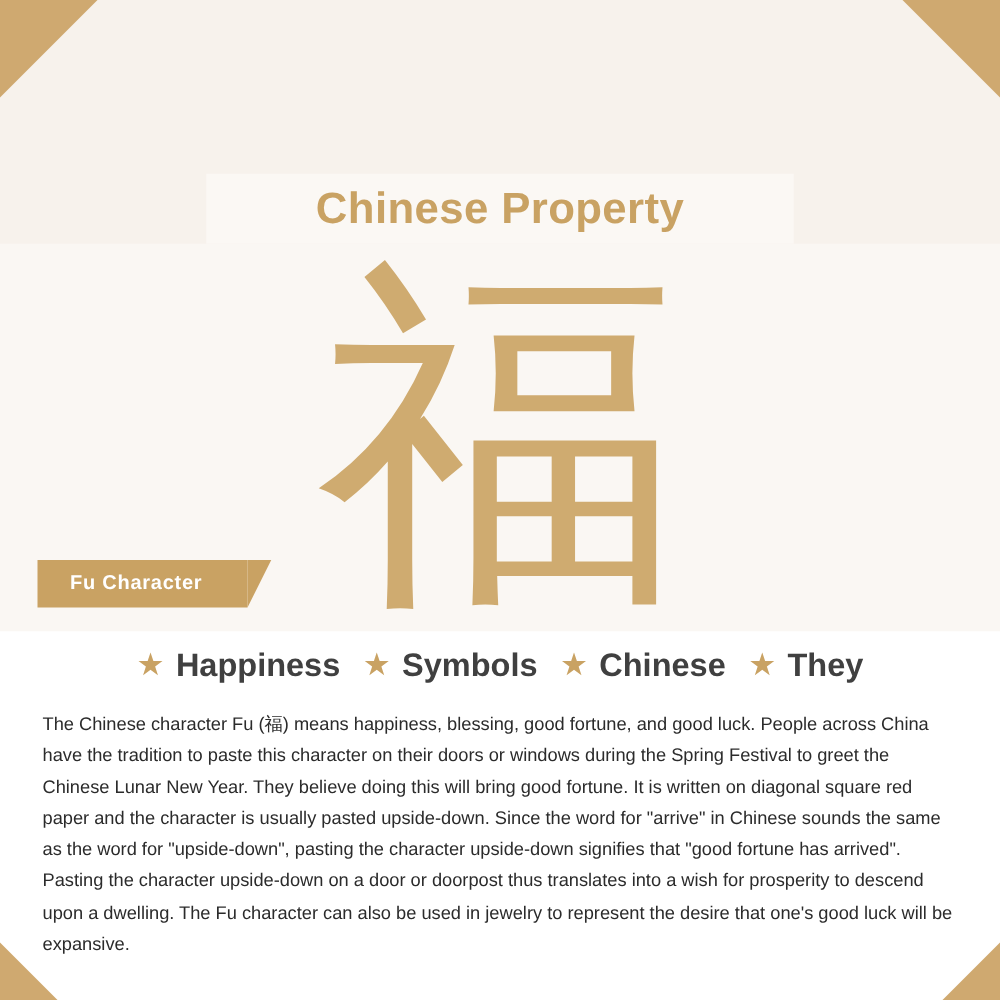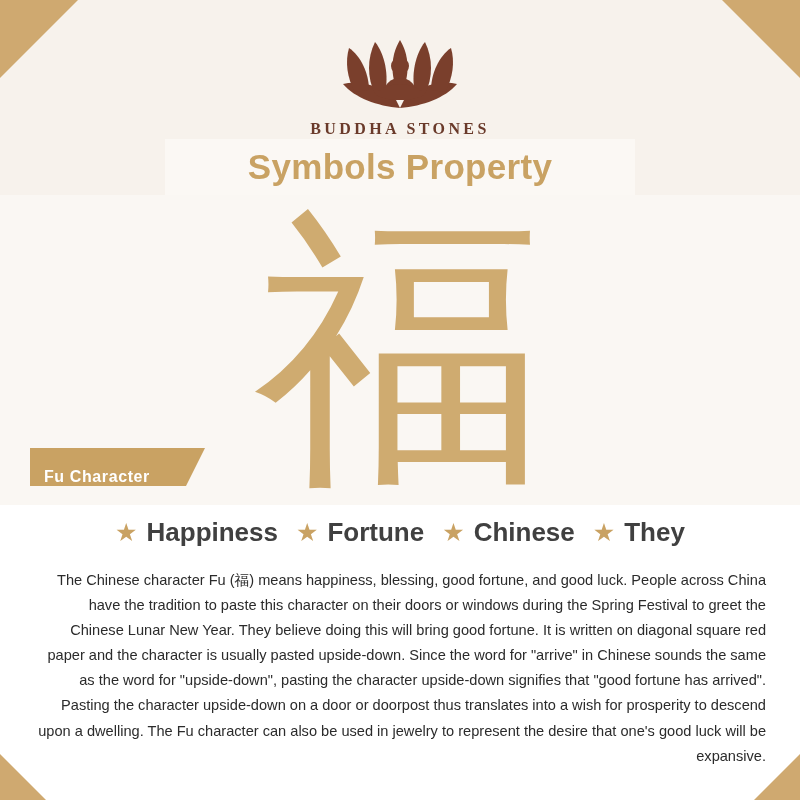--- a/index.html
+++ b/index.html
@@ -107,24 +107,24 @@
     color: #cfab70;
     user-select: none;
   }
 
   
   .ribbon {
     position: absolute;
     top: 448px;
     left: 30px;
     height: 38px;
-    padding: 0 36px 0 14px;
+    padding: 0 36px 0 26px;
     background: #c9a263;
     display: flex;
-    align-items: flex-end;
+    align-items: center;
     color: #ffffff;
     font-size: 16px;
     font-weight: 700;
     letter-spacing: 0.6px;
   }
   .ribbon::after {
     content: "";
     position: absolute;
     top: 0; right: -19px;
     width: 0; height: 0;
@@ -161,21 +161,21 @@
 
   
   .body-copy {
     position: absolute;
     top: 568px;
     left: 34px;
     width: 732px;
     font-size: 14.6px;
     line-height: 1.72;
     color: #2b2b2b;
-    text-align: right;
+    text-align: left;
   }
 
   
   .corner-bl {
     position: absolute;
     bottom: 0; left: 0;
     width: 0; height: 0;
     border-bottom: 46px solid #cfa970;
     border-right: 46px solid transparent;
   }
@@ -190,61 +190,40 @@
 </head>
 <body>
 
 <div class="page">
 
   <div class="top-band">
     <div class="corner-tl"></div>
     <div class="corner-tr"></div>
   </div>
 
-  <div class="logo-wrap">
-    <svg class="logo-mark" width="170" height="92" viewBox="0 0 170 92">
-      <g fill="#7a3f2c">
-
-        <path d="M85 86 C62 84 40 76 28 62 C44 58 66 64 80 76 Z"></path>
-        <path d="M85 86 C108 84 130 76 142 62 C126 58 104 64 90 76 Z"></path>
-        <path d="M40 70 C32 56 30 40 34 26 C46 34 54 52 54 68 Z"></path>
-        <path d="M130 70 C138 56 140 40 136 26 C124 34 116 52 116 68 Z"></path>
-        <path d="M60 72 C52 56 52 36 60 20 C70 32 74 54 70 70 Z"></path>
-        <path d="M110 72 C118 56 118 36 110 20 C100 32 96 54 100 70 Z"></path>
-        <path d="M85 74 C76 58 74 36 85 18 C96 36 94 58 85 74 Z"></path>
-      </g>
-      <g fill="#7a3f2c">
-
-        <circle cx="85" cy="44" r="9"></circle>
-        <path d="M85 56 C76 56 70 62 68 70 C74 76 96 76 102 70 C100 62 94 56 85 56 Z"></path>
-        <path d="M60 72 C66 66 76 62 85 62 C94 62 104 66 110 72 C100 80 70 80 60 72 Z"></path>
-      </g>
-    </svg>
-    <div class="logo-text">BUDDHA STONES</div>
-  </div>
 
   <div class="title-bar">
-    <div class="title-text">Symbols Property</div>
+    <div class="title-text">Chinese Property</div>
   </div>
 
   <div class="mid-band"></div>
   <div class="big-glyph">福</div>
 
   <div class="ribbon">
     <span>Fu Character</span>
   </div>
 
   <div class="keywords">
     <div class="kw">
       <span class="star">★</span>
       <span class="kw-label">Happiness</span>
     </div>
     <div class="kw">
       <span class="star">★</span>
-      <span class="kw-label">Fortune</span>
+      <span class="kw-label">Symbols</span>
     </div>
     <div class="kw">
       <span class="star">★</span>
       <span class="kw-label">Chinese</span>
     </div>
     <div class="kw">
       <span class="star">★</span>
       <span class="kw-label">They</span>
     </div>
   </div>

